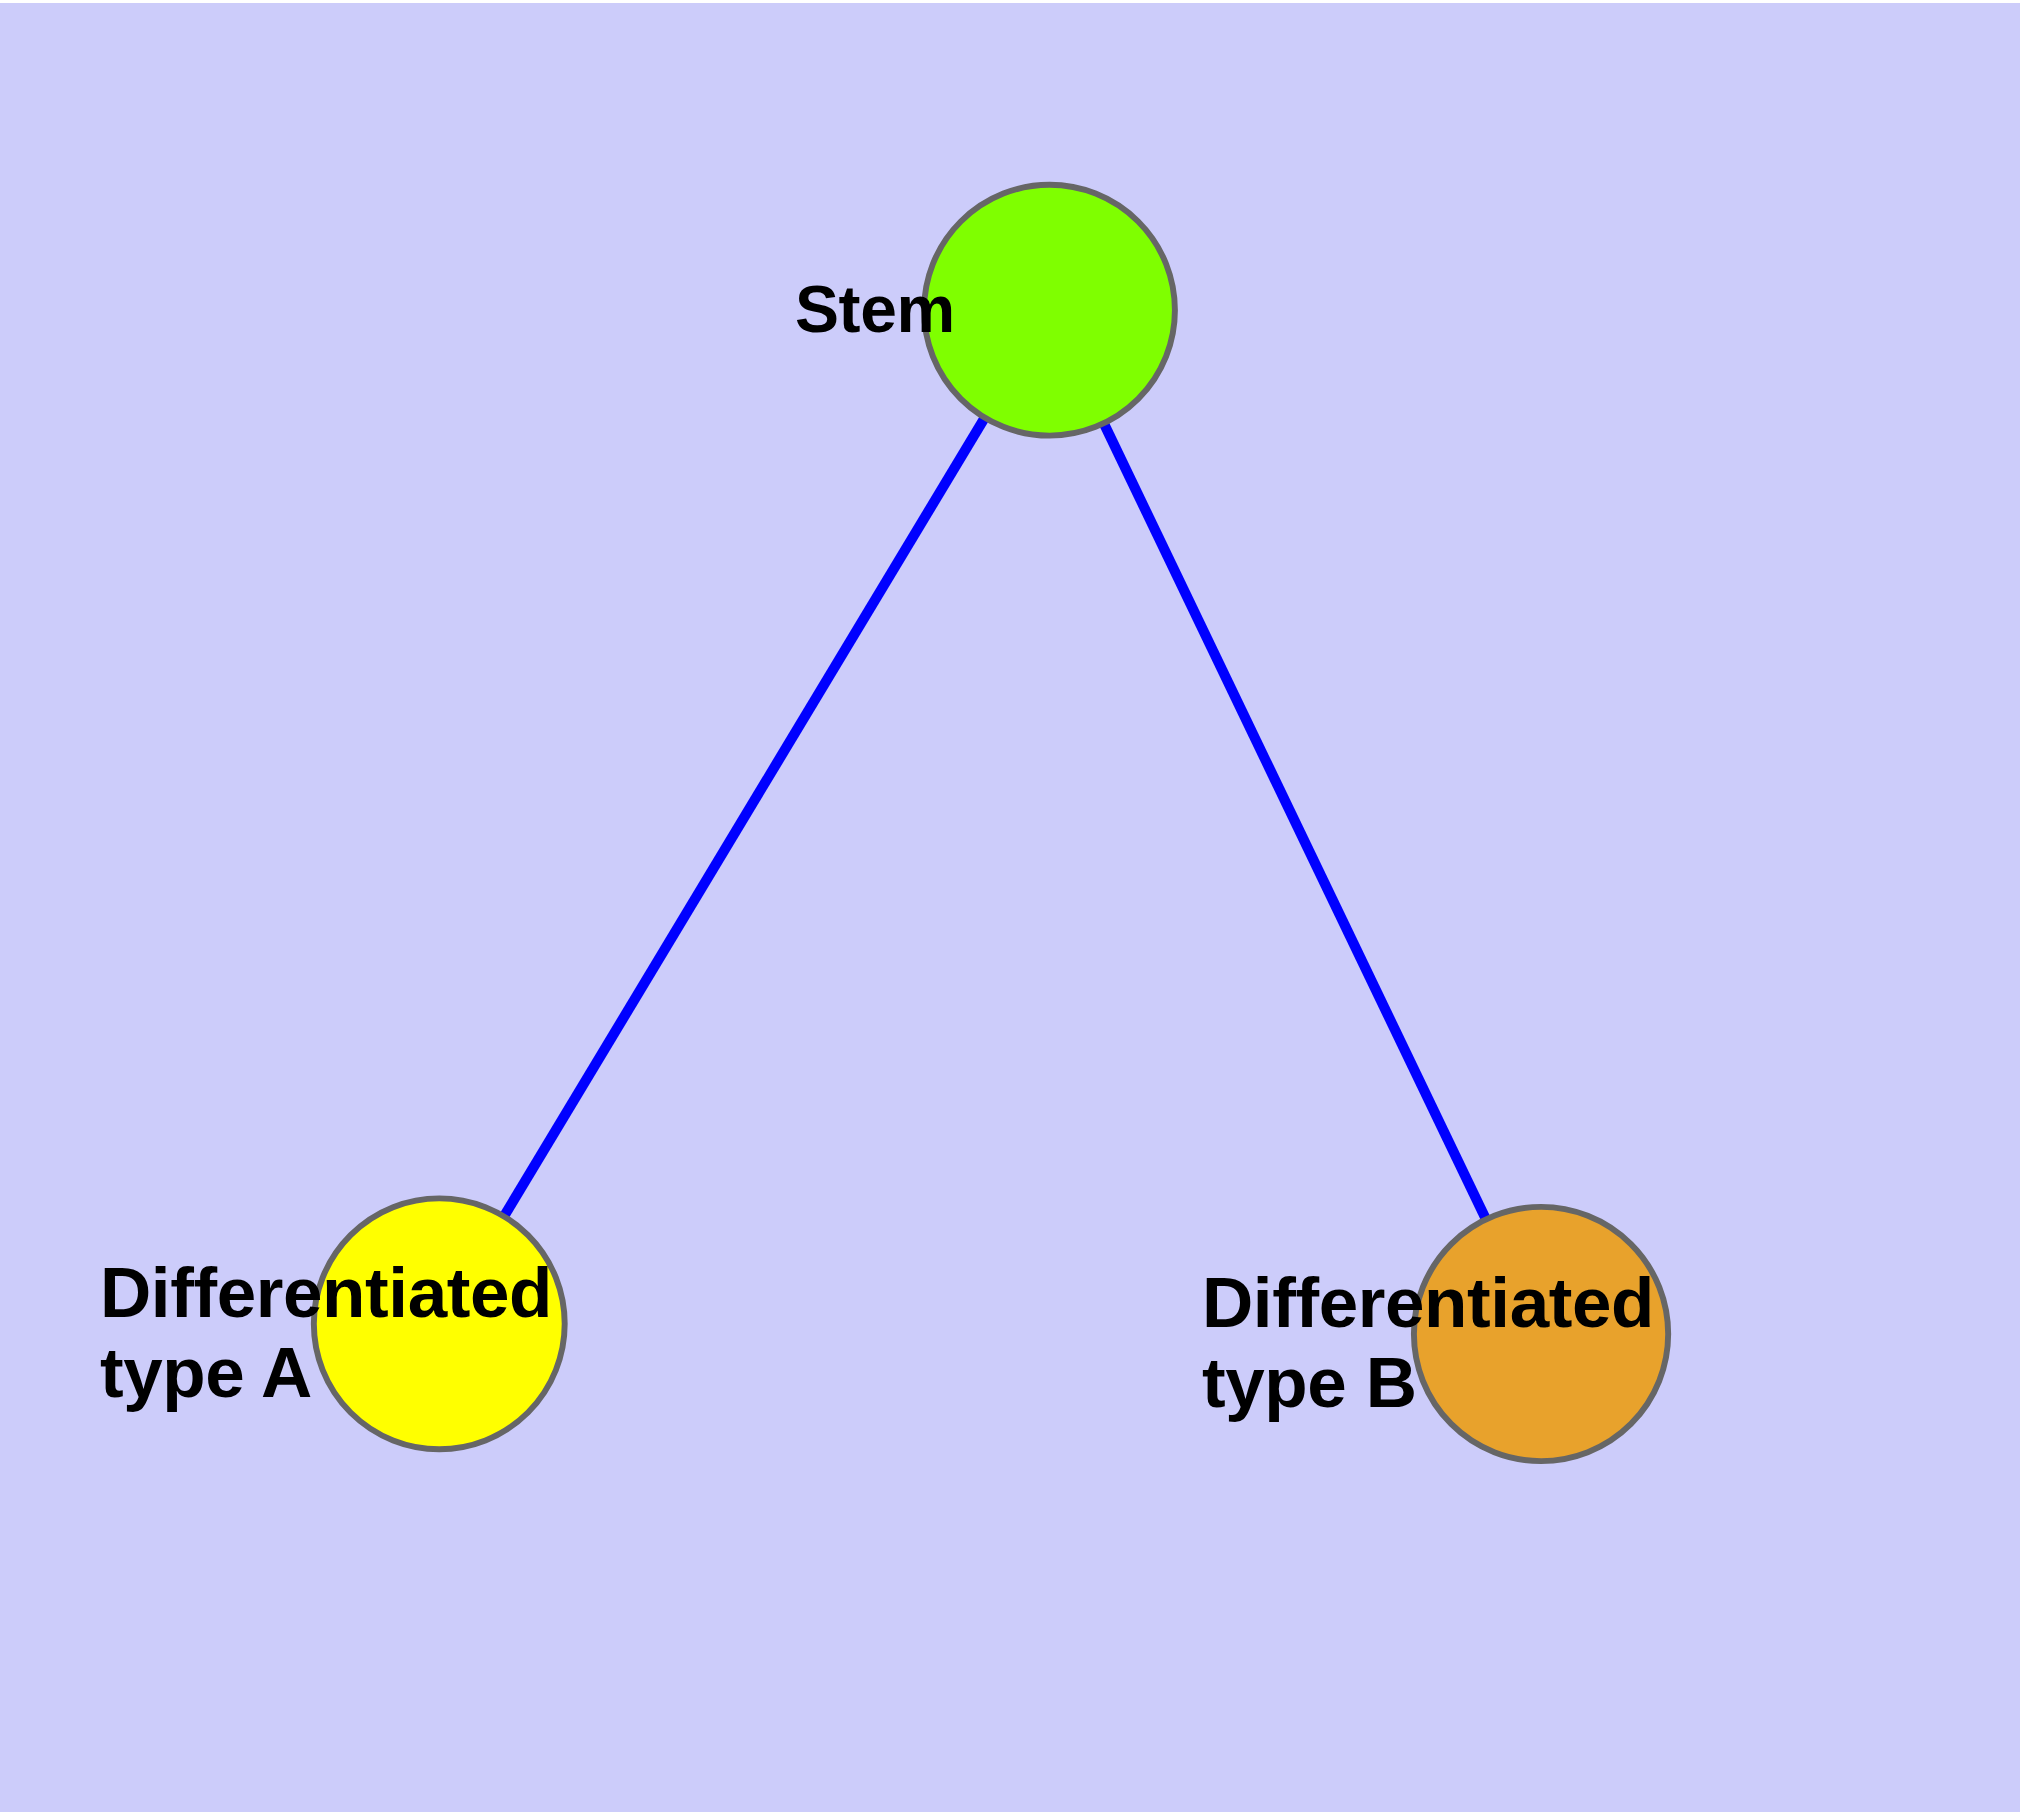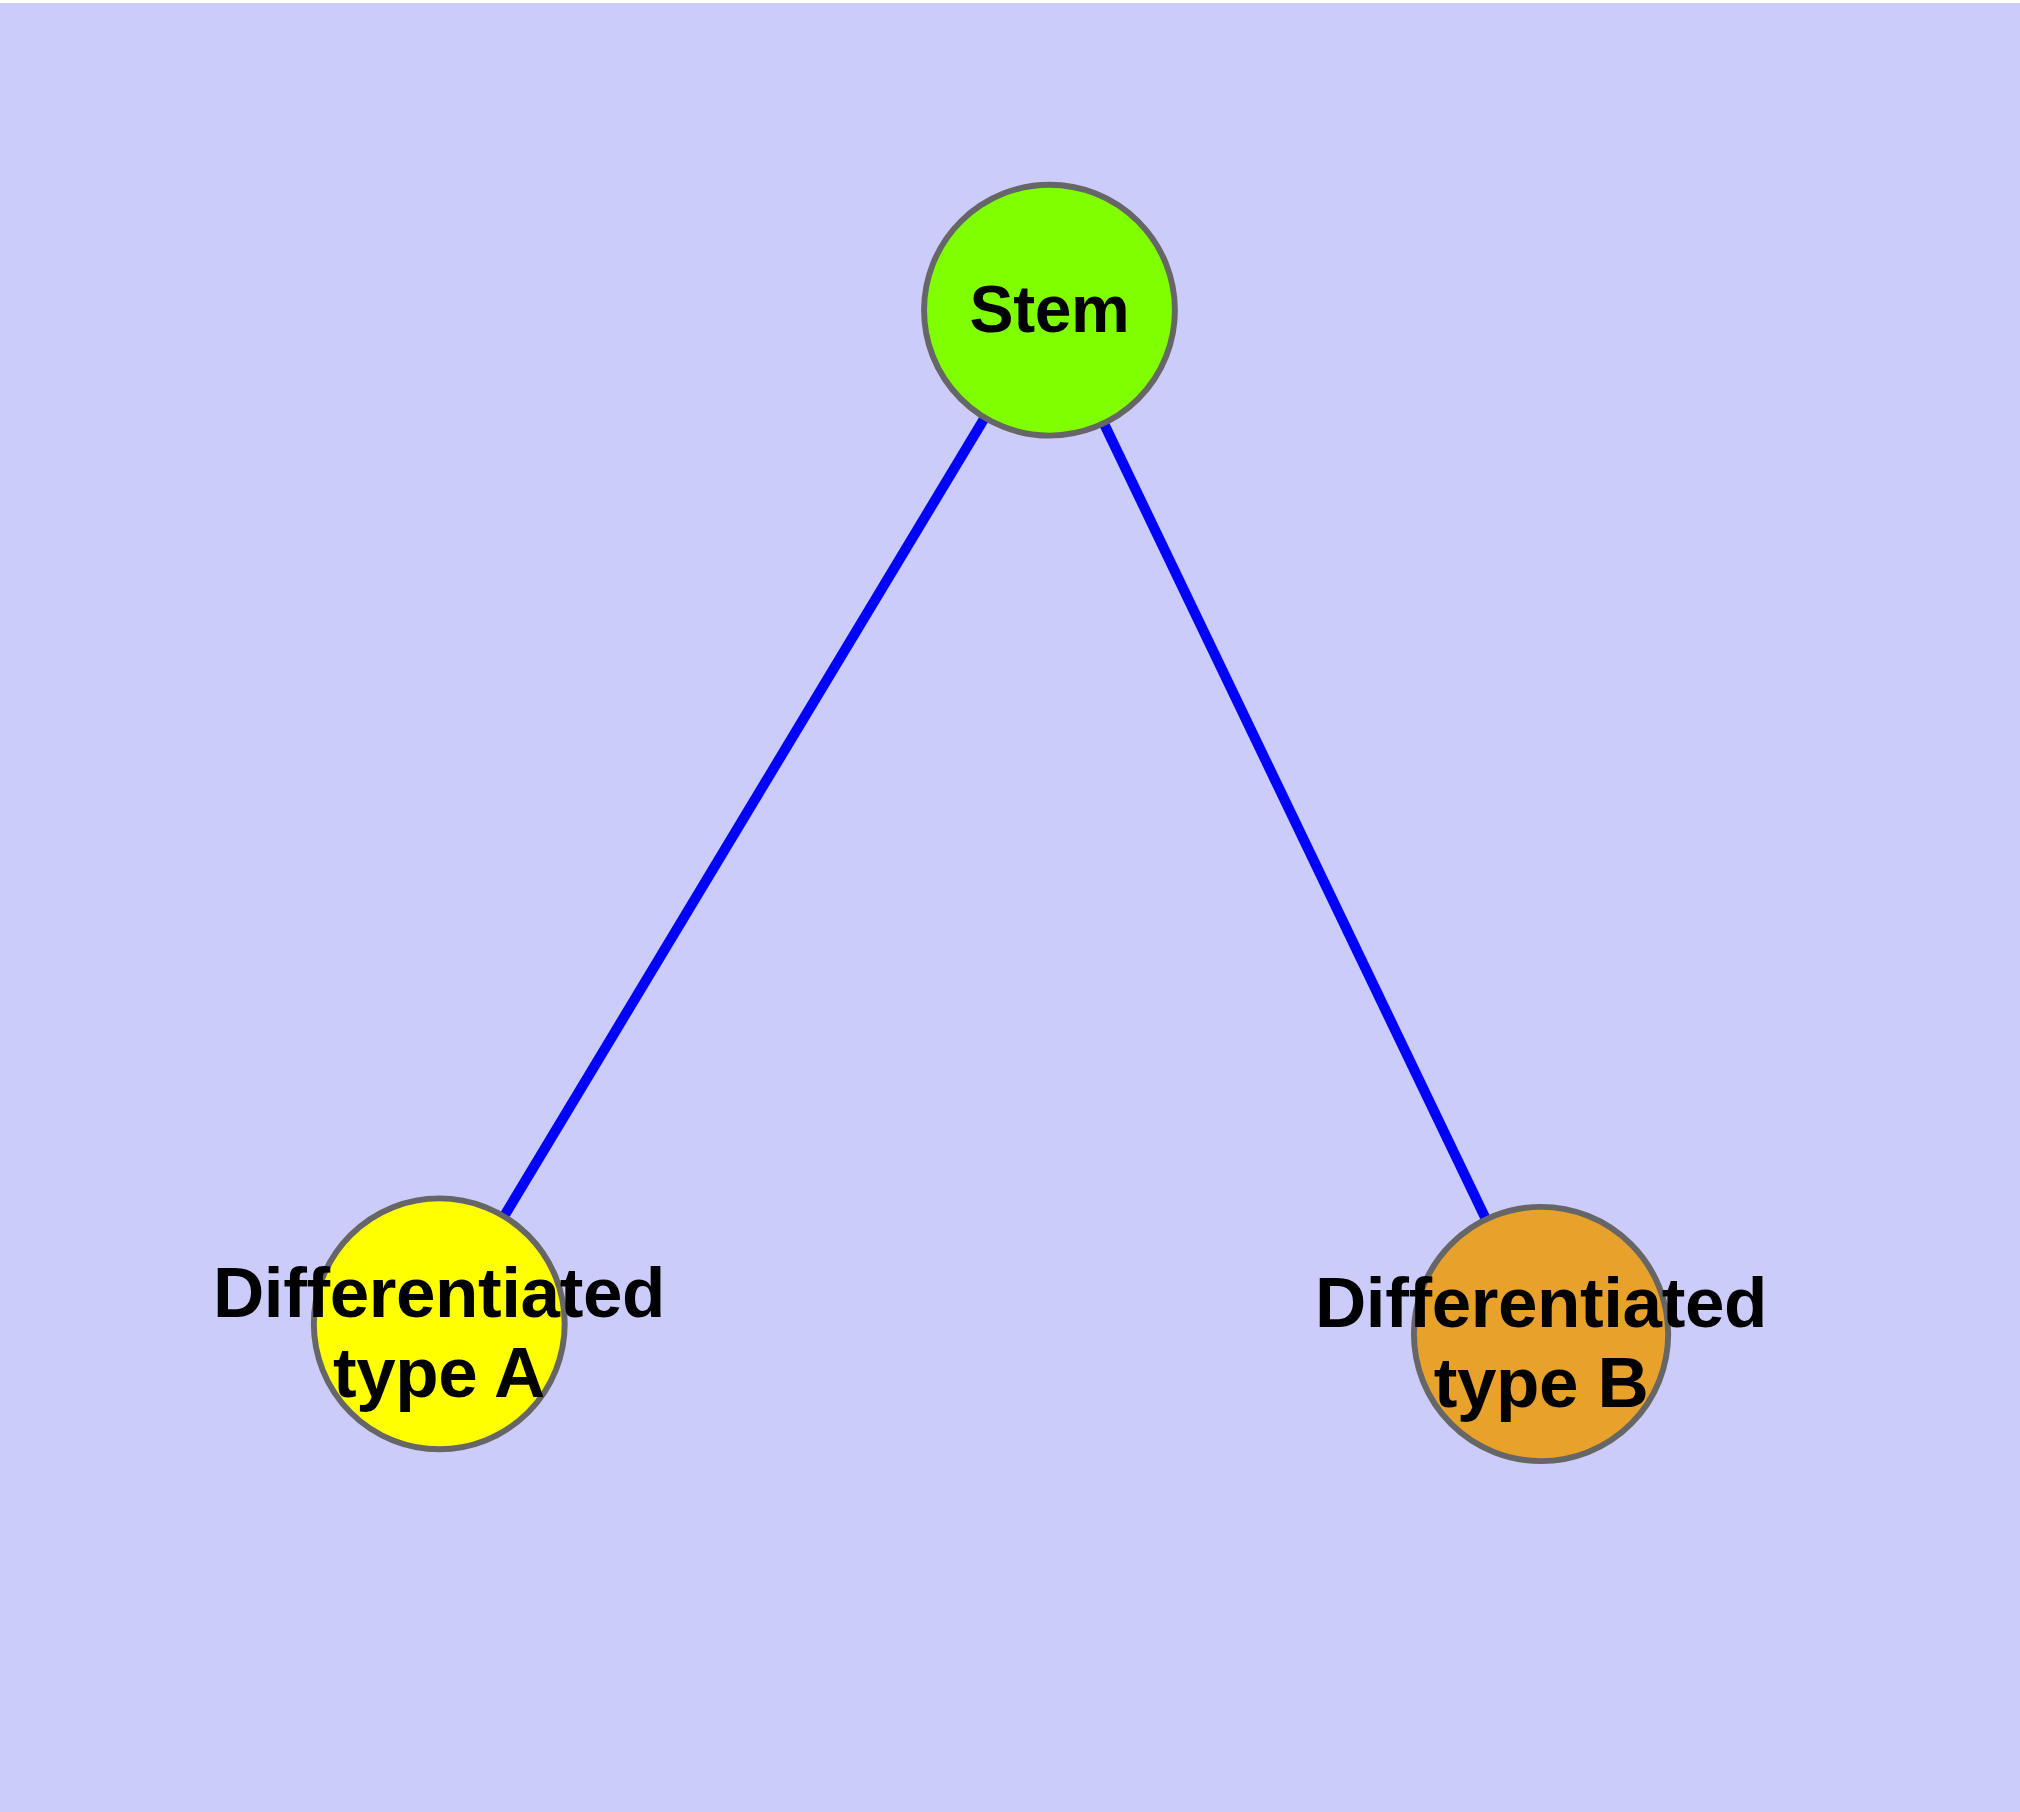--- a/index.html
+++ b/index.html
@@ -26,21 +26,20 @@
   }
   #graph-svg {
     position: absolute;
     left: 0;
     top: 0;
     width: 2021px;
     height: 1812px;
   }
   .node-label {
     position: absolute;
-    text-align: center;
     color: #000000;
     font-weight: bold;
     font-family: "Liberation Sans", sans-serif;
     white-space: pre;
     line-height: 1.12;
     pointer-events: none;
     letter-spacing: -0.4px;
   }
   #label-stem {
     font-size: 66px;

